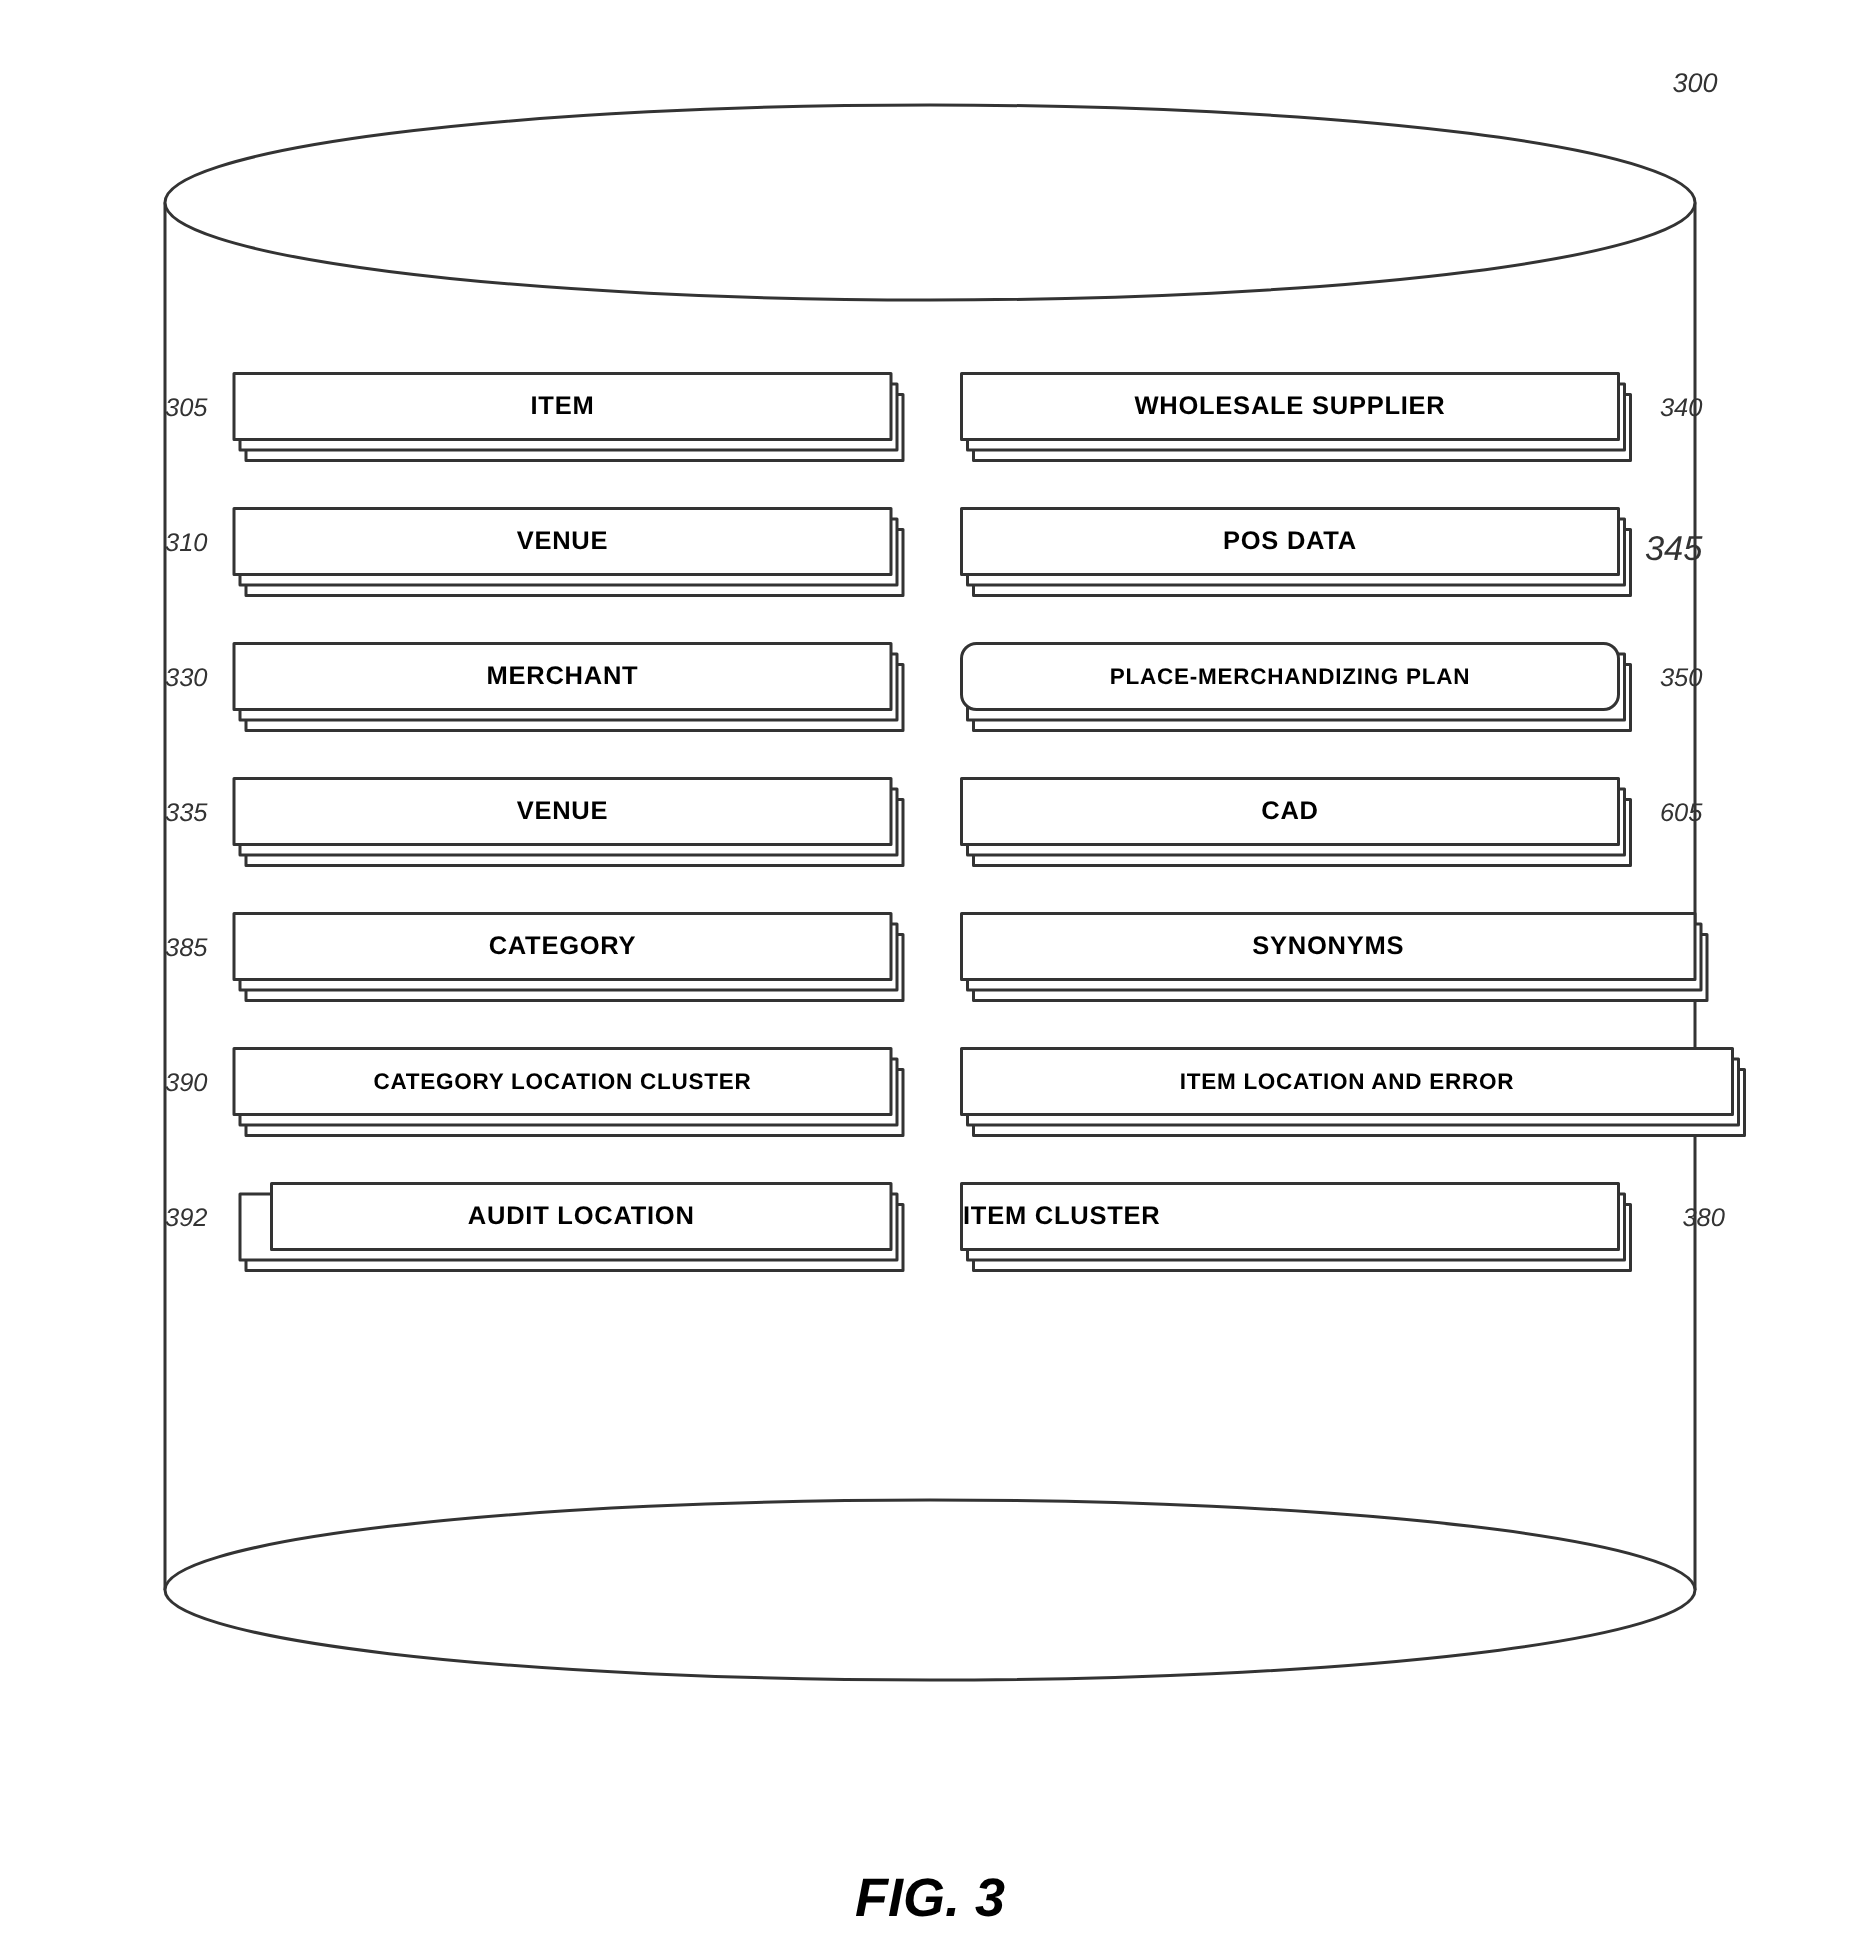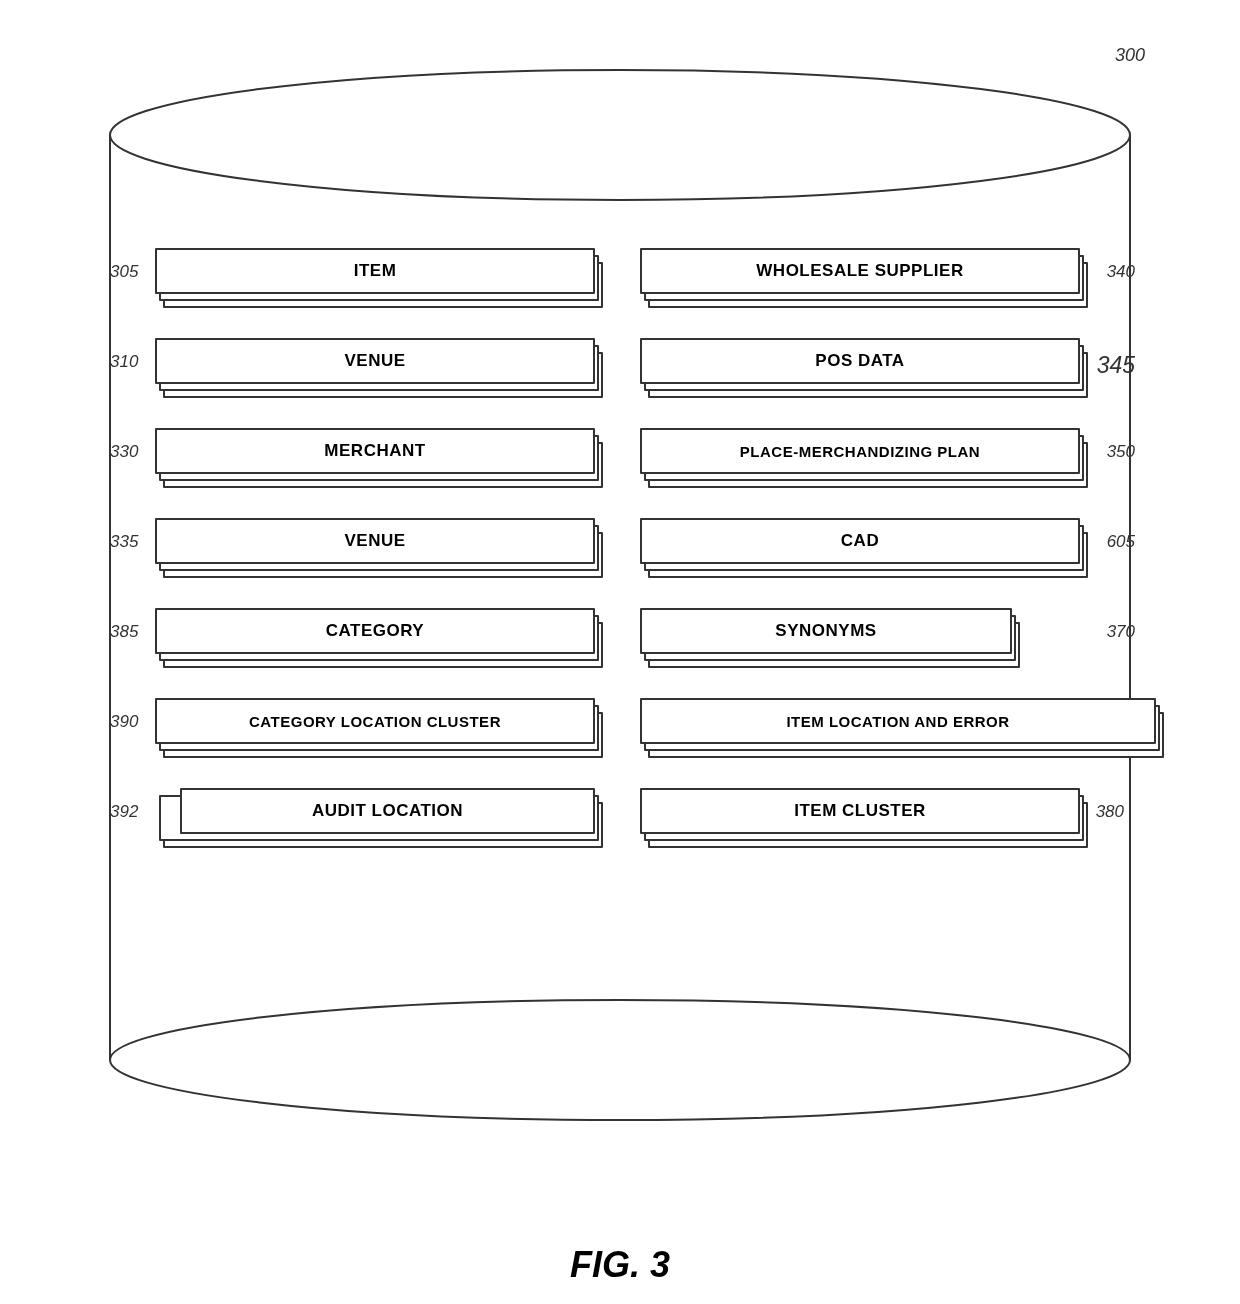--- a/index.html
+++ b/index.html
@@ -68,21 +68,21 @@
   <span class="ref-label" style="top:532px; left:110px; font-size:17px; font-style:italic;">335</span>
   <span class="ref-label" style="top:532px; right:105px; font-size:17px; font-style:italic;">605</span>
 
   <span class="ref-label" style="top:622px; left:110px; font-size:17px; font-style:italic;">385</span>
   <span class="ref-label" style="top:622px; right:105px; font-size:17px; font-style:italic;">370</span>
 
   <span class="ref-label" style="top:712px; left:110px; font-size:17px; font-style:italic;">390</span>
   <span class="ref-label" style="top:712px; right:105px; font-size:17px; font-style:italic;">375</span>
 
   <span class="ref-label" style="top:802px; left:110px; font-size:17px; font-style:italic;">392</span>
-  <span class="ref-label" style="top:802px; right:116px; font-size:17px; font-style:italic;">380</span>
+  <span class="ref-label" style="top:802px; right:90px; font-size:17px; font-style:italic;">380</span>
 
   <div style="position:absolute; top:248px; left:155px; width:440px; height:68px;">
     <div style="position:absolute; top:14px; left:8px; right:-8px; height:46px; border:2px solid #333; background:#fff; border-radius:1px;"></div>
     <div style="position:absolute; top:7px; left:4px; right:-4px; height:46px; border:2px solid #333; background:#fff; border-radius:1px;"></div>
     <div style="position:absolute; top:0; left:0; right:0; height:46px; border:2px solid #333; background:#fff; border-radius:1px; display:flex; align-items:center; justify-content:center; z-index:3;">
       <span style="font-size:17px; font-weight:bold; letter-spacing:0.5px;">ITEM</span>
     </div>
   </div>
 
   <div style="position:absolute; top:338px; left:155px; width:440px; height:68px;">
@@ -145,52 +145,52 @@
     <div style="position:absolute; top:14px; left:8px; right:-8px; height:46px; border:2px solid #333; background:#fff; border-radius:1px;"></div>
     <div style="position:absolute; top:7px; left:4px; right:-4px; height:46px; border:2px solid #333; background:#fff; border-radius:1px;"></div>
     <div style="position:absolute; top:0; left:0; right:0; height:46px; border:2px solid #333; background:#fff; border-radius:1px; display:flex; align-items:center; justify-content:center; z-index:3;">
       <span style="font-size:17px; font-weight:bold; letter-spacing:0.5px;">POS DATA</span>
     </div>
   </div>
 
   <div style="position:absolute; top:428px; left:640px; width:440px; height:68px;">
     <div style="position:absolute; top:14px; left:8px; right:-8px; height:46px; border:2px solid #333; background:#fff; border-radius:1px;"></div>
     <div style="position:absolute; top:7px; left:4px; right:-4px; height:46px; border:2px solid #333; background:#fff; border-radius:1px;"></div>
-    <div style="position:absolute; top:0; left:0; right:0; height:46px; border:2px solid #333; background:#fff; border-radius:1px; display:flex; align-items:center; justify-content:center; z-index:3;">
+    <div style="position:absolute; top:0; left:0; right:0; height:46px; border:2px solid #333; background:#fff; border-radius:11px; display:flex; align-items:center; justify-content:center; z-index:3;">
       <span style="font-size:15px; font-weight:bold; letter-spacing:0.5px;">PLACE-MERCHANDIZING PLAN</span>
     </div>
   </div>
 
   <div style="position:absolute; top:518px; left:640px; width:440px; height:68px;">
     <div style="position:absolute; top:14px; left:8px; right:-8px; height:46px; border:2px solid #333; background:#fff; border-radius:1px;"></div>
     <div style="position:absolute; top:7px; left:4px; right:-4px; height:46px; border:2px solid #333; background:#fff; border-radius:1px;"></div>
     <div style="position:absolute; top:0; left:0; right:0; height:46px; border:2px solid #333; background:#fff; border-radius:1px; display:flex; align-items:center; justify-content:center; z-index:3;">
       <span style="font-size:17px; font-weight:bold; letter-spacing:0.5px;">CAD</span>
     </div>
   </div>
 
-  <div style="position:absolute; top:608px; left:640px; width:372px; height:68px;">
+  <div style="position:absolute; top:608px; left:640px; width:491px; height:68px;">
     <div style="position:absolute; top:14px; left:8px; right:-8px; height:46px; border:2px solid #333; background:#fff; border-radius:1px;"></div>
     <div style="position:absolute; top:7px; left:4px; right:-4px; height:46px; border:2px solid #333; background:#fff; border-radius:1px;"></div>
     <div style="position:absolute; top:0; left:0; right:0; height:46px; border:2px solid #333; background:#fff; border-radius:1px; display:flex; align-items:center; justify-content:center; z-index:3;">
       <span style="font-size:17px; font-weight:bold; letter-spacing:0.5px;">SYNONYMS</span>
     </div>
   </div>
 
   <div style="position:absolute; top:698px; left:640px; width:516px; height:68px;text-align:right;">
     <div style="position:absolute; top:14px; left:8px; right:-8px; height:46px; border:2px solid #333; background:#fff; border-radius:1px;"></div>
     <div style="position:absolute; top:7px; left:4px; right:-4px; height:46px; border:2px solid #333; background:#fff; border-radius:1px;"></div>
     <div style="position:absolute; top:0; left:0; right:0; height:46px; border:2px solid #333; background:#fff; border-radius:1px; display:flex; align-items:center; justify-content:center; z-index:3;">
       <span style="font-size:15px; font-weight:bold; letter-spacing:0.5px;">ITEM LOCATION AND ERROR</span>
     </div>
   </div>
 
   <div style="position:absolute; top:788px; left:640px; width:440px; height:68px;">
     <div style="position:absolute; top:14px; left:8px; right:-8px; height:46px; border:2px solid #333; background:#fff; border-radius:1px;"></div>
     <div style="position:absolute; top:7px; left:4px; right:-4px; height:46px; border:2px solid #333; background:#fff; border-radius:1px;"></div>
-    <div style="position:absolute; top:0; left:0; right:0; height:46px; border:2px solid #333; background:#fff; border-radius:1px; display:flex; align-items:center; justify-content:center; z-index:3;">
+    <div style="position:absolute; top:0; left:0; right:0; height:46px; border:2px solid #333; background:#fff; border-radius:1px; display:flex; align-items:center; justify-content:flex-start; z-index:3;">
       <span style="font-size:17px; font-weight:bold; letter-spacing:0.5px;">ITEM CLUSTER</span>
     </div>
   </div>
 
   <div style="position:absolute; bottom:18px; left:0; right:0; text-align:center; font-size:36px; font-style:italic; font-weight:bold; color:#000; font-family: Arial, sans-serif;">FIG. 3</div>
 
 </div>
 
 </body></html>

